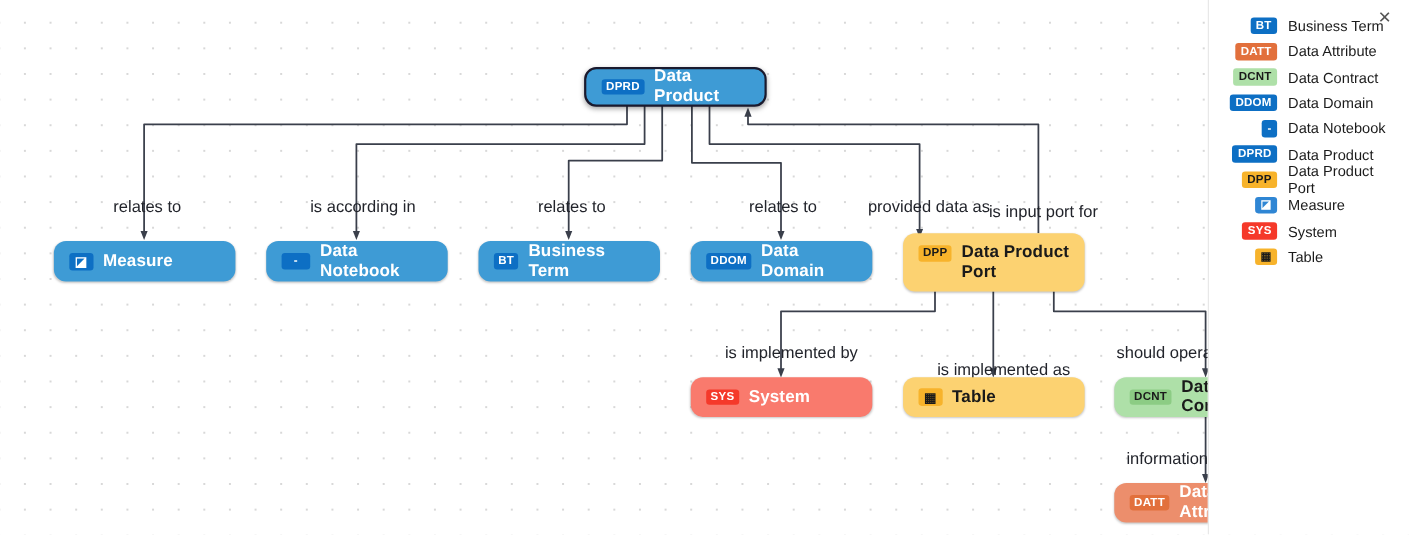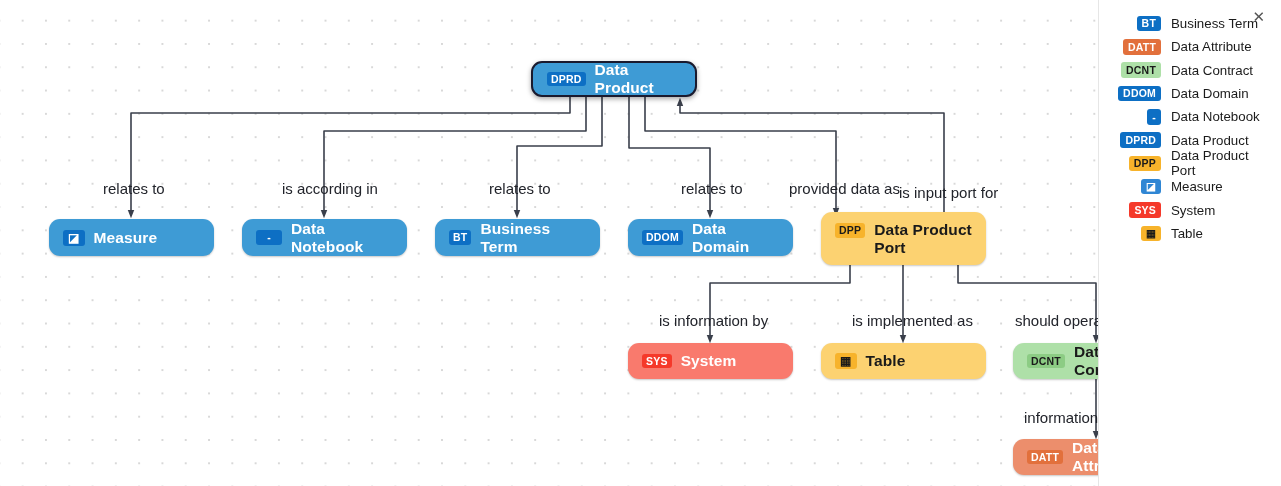--- a/index.html
+++ b/index.html
@@ -179,22 +179,22 @@
       <path d="M 1096,377 L 1096,435" marker-end="url(#arrow)"></path>
     </g>
   </svg>
 
   <div class="elabel" style="left:103px;  top:180px;">relates to</div>
   <div class="elabel" style="left:282px;  top:180px;">is according in</div>
   <div class="elabel" style="left:489px;  top:180px;">relates to</div>
   <div class="elabel" style="left:681px;  top:180px;">relates to</div>
   <div class="elabel" style="left:789px;  top:180px;">provided data as</div>
   <div class="elabel" style="left:899px;  top:164px;margin-top:20px;">is input port for</div>
-  <div class="elabel" style="left:659px;  top:312px;">is information by</div>
-  <div class="elabel" style="left:852px;  top:312px;">is implemented as</div>
+  <div class="elabel" style="left:659px;  top:312px;">is implemented by</div>
+  <div class="elabel" style="left:852px;  top:328px;">is implemented as</div>
   <div class="elabel" style="left:1015px; top:312px;">should operate according to</div>
   <div class="elabel" style="left:1024px; top:409px;">information to be provided</div>
 
   <div class="node n-selected" style="left:531px; top:61px; width:166px; height:36px;">
     <span class="tag">DPRD</span>
     <span class="ttl">Data Product</span>
   </div>
 
   <div class="node n-blue" style="left:49px; top:219px; width:165px; height:37px;">
     <span class="tag icon-tag">◪</span>

